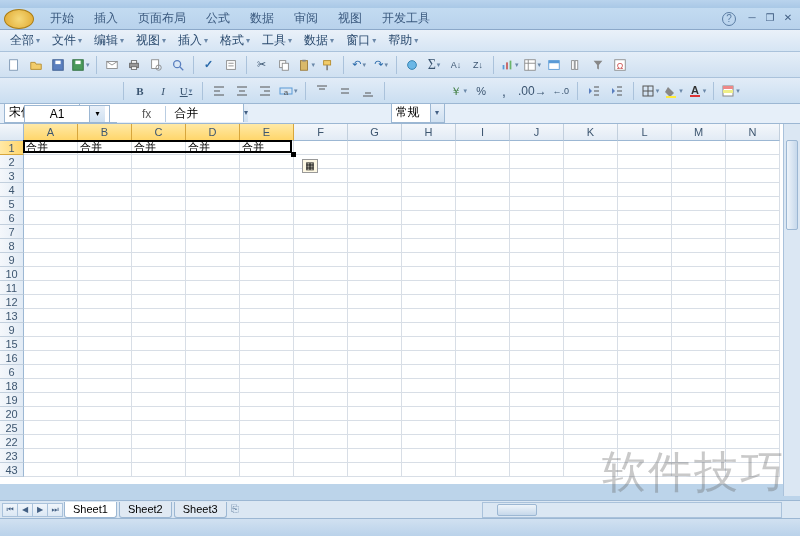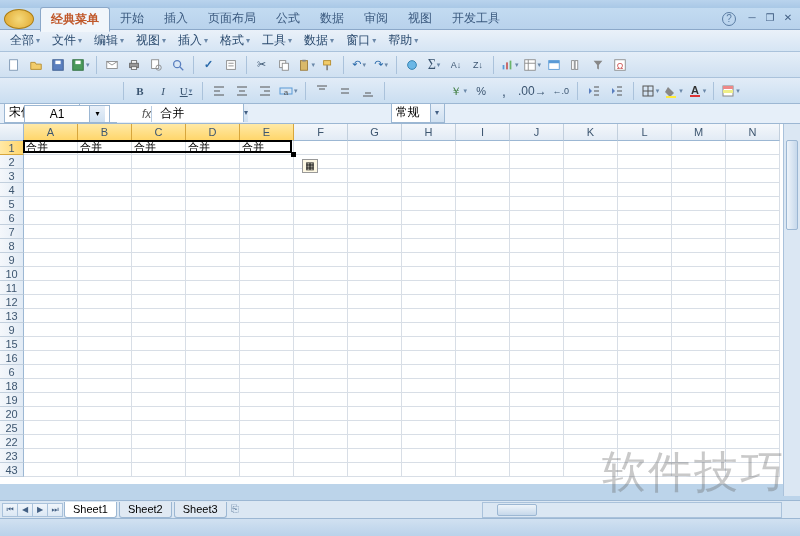--- a/index.html
+++ b/index.html
@@ -41,21 +41,21 @@
 .bold { font-weight: bold; }
 .italic { font-style: italic; }
 .underline { text-decoration: underline; }
 
 
 .formula-bar { display: flex; height: 20px; background: #e6eff9; border-bottom: 1px solid #9cb7d3; align-items: center; }
 .name-box { width: 86px; height: 18px; margin-left: 24px; border: 1px solid #9cb7d3; background: #fff; display: flex; align-items: center; }
 .name-box input { border: none; outline: none; width: 64px; text-align: center; font-size: 12px; font-family: inherit; }
 .name-box .cbtn { width: 16px; height: 16px; background: linear-gradient(#e8f0f9,#cfe0f1); border-left: 1px solid #9cb7d3; text-align: center; font-size: 8px; line-height: 16px; }
 .fx-area { display: flex; align-items: center; margin-left: 32px; }
-.fx-lbl { font-style: italic; color: #5a5a5a; margin-right: 0; }
+.fx-lbl { color: #5a5a5a; margin-right: 14px; }
 .fx-sep { width: 1px; height: 16px; background: #b9cde2; margin-right: 8px; }
 .fx-input { border: none; outline: none; background: transparent; font-size: 12px; width: 500px; font-family: inherit; }
 
 
 .grid-wrap { position: relative; background: #fff; height: 360px; overflow: hidden; }
 .corner { position: absolute; left: 0; top: 0; width: 24px; height: 17px; background: linear-gradient(#f4f7fb,#dde8f3); border-right: 1px solid #9cb7d3; border-bottom: 1px solid #9cb7d3; }
 .col-headers { position: absolute; left: 24px; top: 0; height: 17px; display: flex; }
 .col-h { height: 17px; border-right: 1px solid #c2cfdd; border-bottom: 1px solid #9cb7d3; text-align: center; font-size: 11px; line-height: 17px; background: linear-gradient(#f4f7fb,#e2ebf5); color: #3d5670; }
 .col-h.sel { background: linear-gradient(#ffe9a6, #ffd66b); border-right-color: #d7a63c; }
 .row-headers { position: absolute; left: 0; top: 17px; width: 24px; }
@@ -86,21 +86,20 @@
 
 svg { display: block; }
 </style>
 </head>
 <body>
 
 <div class="titlebar"></div>
 
 <div class="ribbon-tabs">
   <div class="office-btn"></div>
-  <div class="ribbon-tab active">经典菜单</div>
   <div class="ribbon-tab">开始</div>
   <div class="ribbon-tab">插入</div>
   <div class="ribbon-tab">页面布局</div>
   <div class="ribbon-tab">公式</div>
   <div class="ribbon-tab">数据</div>
   <div class="ribbon-tab">审阅</div>
   <div class="ribbon-tab">视图</div>
   <div class="ribbon-tab">开发工具</div>
   <div class="win-controls">
     <div class="help-icon">?</div>

